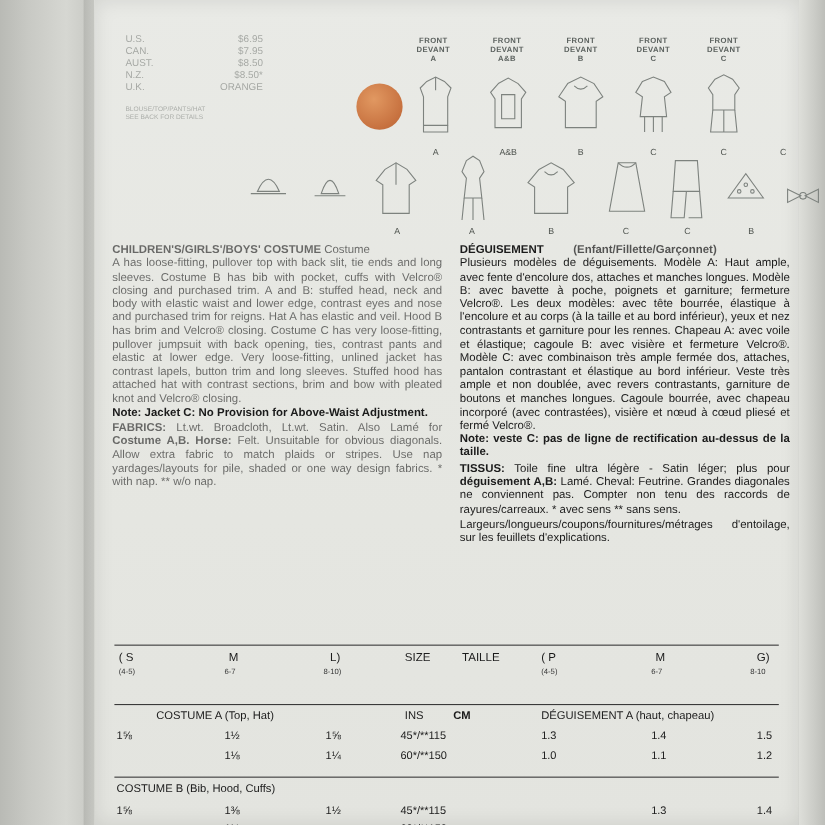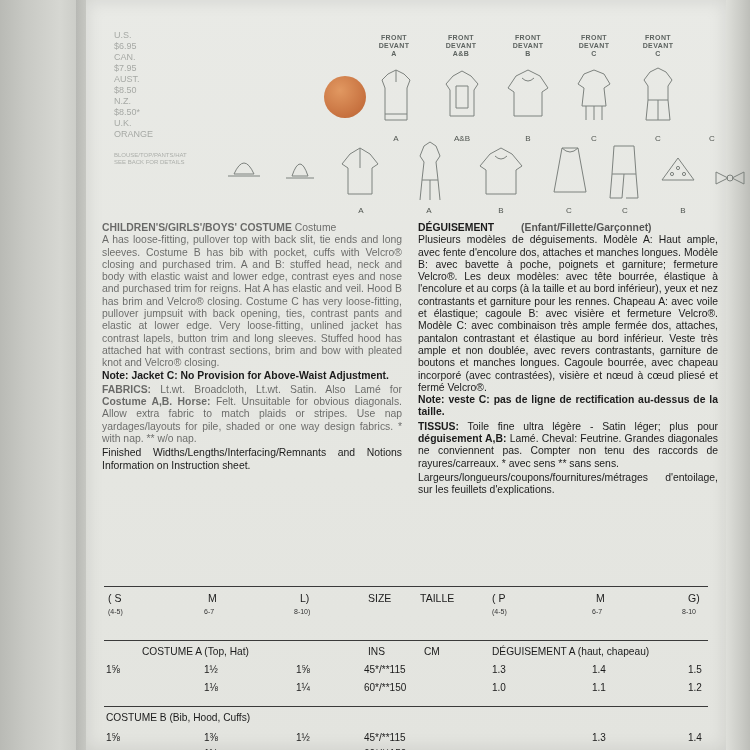--- a/index.html
+++ b/index.html
@@ -49,21 +49,21 @@
   }
   .fig svg{display:block;}
   .fig-letter{
     position:absolute;font-size:8px;color:#4f544f;text-align:center;width:30px;
   }
   
   .pricecol{
     position:absolute;left:18px;top:20px;width:125px;
     font-size:9px;line-height:11px;color:#6f736f;
   }
-  .pricerow{display:flex;justify-content:space-between;opacity:.55;flex-direction:column;}
+  .pricerow{display:flex;justify-content:space-between;opacity:.55;}
   .pricerow b{font-weight:normal;}
   .tiny{font-size:6px;line-height:7px;opacity:.5;}
   .orangedot{
     position:absolute;left:228px;top:66px;width:42px;height:42px;border-radius:50%;
     background:radial-gradient(circle at 38% 34%,#e08a4a,#c15c22 70%,#a94d19 100%);
     opacity:.85;
   }
 
   
   .desc{
@@ -258,21 +258,20 @@
       <p>
         <span class="bold">Note:</span>
         <span class="bold">Jacket C: No Provision for Above-Waist Adjustment.</span>
       </p>
       <p class="fadeL" style="margin-top:2px;">
         <span class="bold">FABRICS:</span>
         <span>Lt.wt. Broadcloth, Lt.wt. Satin. Also Lamé for</span>
         <span class="bold">Costume A,B. Horse:</span>
         <span>Felt. Unsuitable for obvious diagonals. Allow extra fabric to match plaids or stripes. Use nap yardages/layouts for pile, shaded or one way design fabrics. * with nap. ** w/o nap.</span>
       </p>
-      <p style="margin-top:2px;">Finished Widths/Lengths/Interfacing/Remnants and Notions Information on Instruction sheet.</p>
     </div>
 
     <div class="colR">
       <p class="hdrline">
         <span class="bold">DÉGUISEMENT</span>
         <span class="bold fadeR">(Enfant/Fillette/Garçonnet)</span>
       </p>
       <p>Plusieurs modèles de déguisements. Modèle A: Haut ample, avec fente d'encolure dos, attaches et manches longues. Modèle B: avec bavette à poche, poignets et garniture; fermeture Velcro®. Les deux modèles: avec tête bourrée, élastique à l'encolure et au corps (à la taille et au bord inférieur), yeux et nez contrastants et garniture pour les rennes. Chapeau A: avec voile et élastique; cagoule B: avec visière et fermeture Velcro®. Modèle C: avec combinaison très ample fermée dos, attaches, pantalon contrastant et élastique au bord inférieur. Veste très ample et non doublée, avec revers contrastants, garniture de boutons et manches longues. Cagoule bourrée, avec chapeau incorporé (avec contrastées), visière et nœud à cœud pliesé et fermé Velcro®.</p>
       <p>
         <span class="bold">Note:</span>
@@ -313,21 +312,21 @@
     <div class="cell cap" style="left:396px;top:22px;">(4-5)</div>
     <div class="cell hdrrow" style="left:500px;top:6px;">M</div>
     <div class="cell cap" style="left:496px;top:22px;">6-7</div>
     <div class="cell hdrrow" style="left:592px;top:6px;">
       <span>G</span>)
     </div>
     <div class="cell cap" style="left:586px;top:22px;">8-10</div>
 
     <div class="cell rowlabel" style="left:10px;top:60px;margin-left:36px;">COSTUME A (Top, Hat)</div>
     <div class="cell rowlabel" style="left:272px;top:60px;">INS</div>
-    <div class="cell rowlabel" style="left:328px;top:60px;">CM</div>
+    <div class="cell rowlabel" style="left:316px;top:60px;font-weight:bold;">CM</div>
     <div class="cell rowlabel" style="left:396px;top:60px;">DÉGUISEMENT A (haut, chapeau)</div>
 
     <div class="cell num" style="left:10px;top:78px;">1⅝</div>
     <div class="cell num" style="left:108px;top:78px;">1½</div>
     <div class="cell num" style="left:200px;top:78px;">1⅝</div>
     <div class="cell num" style="left:268px;top:78px;">45*/**115</div>
     <div class="cell num" style="left:396px;top:78px;">1.3</div>
     <div class="cell num" style="left:496px;top:78px;">1.4</div>
     <div class="cell num" style="left:592px;top:78px;">1.5</div>
 

